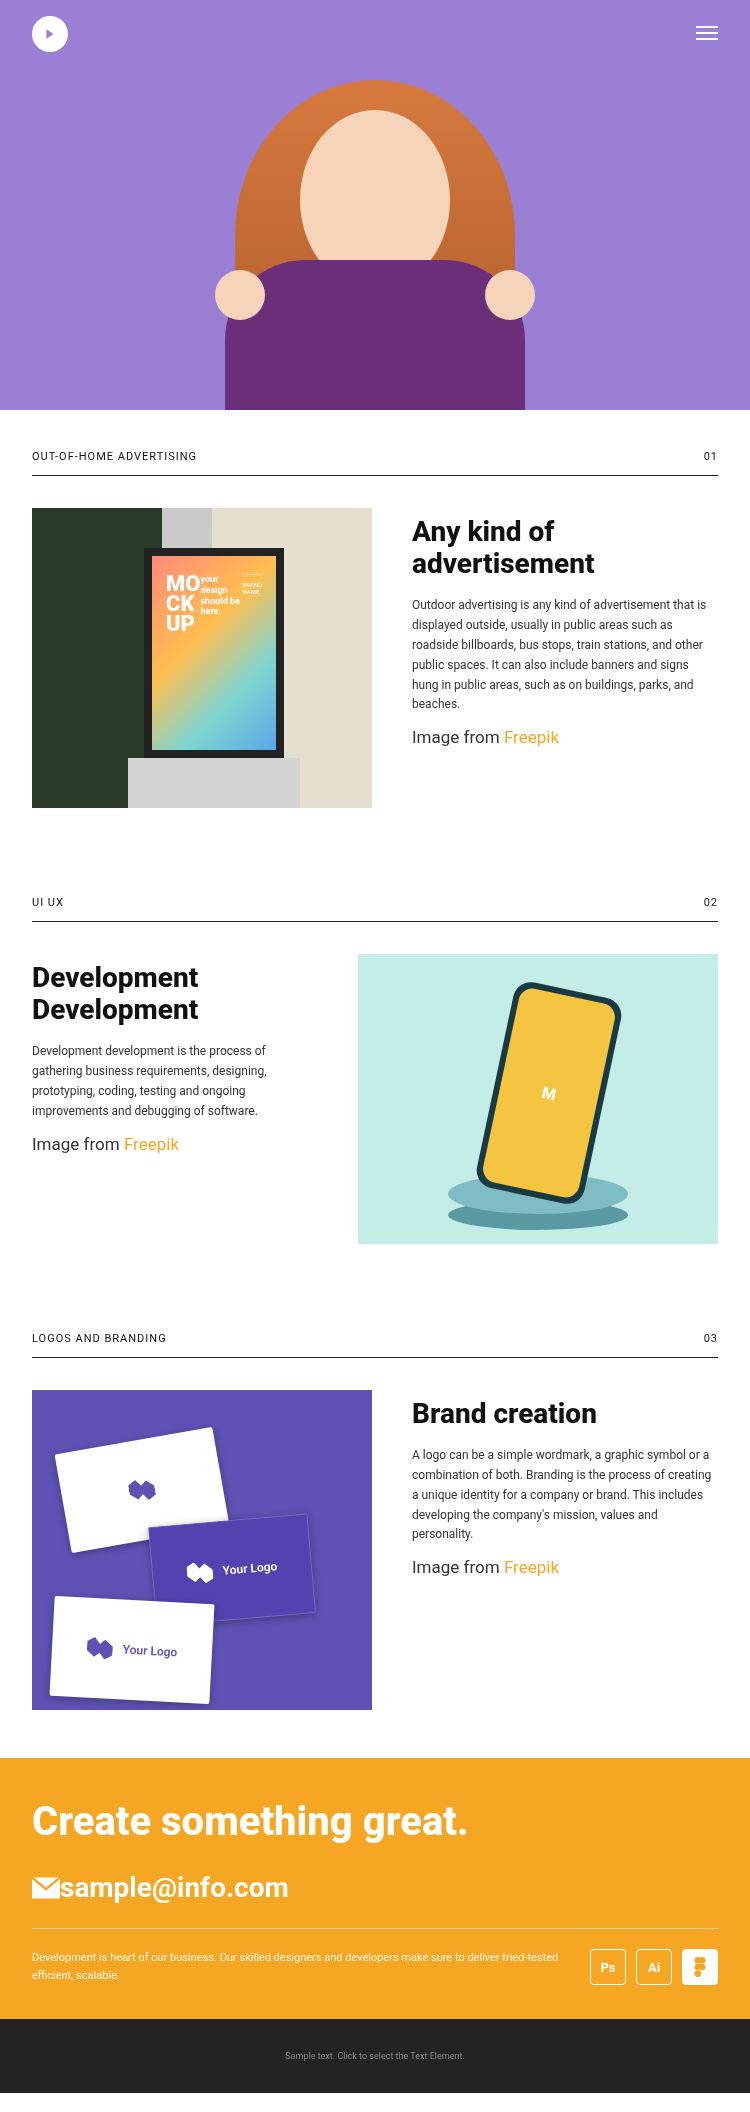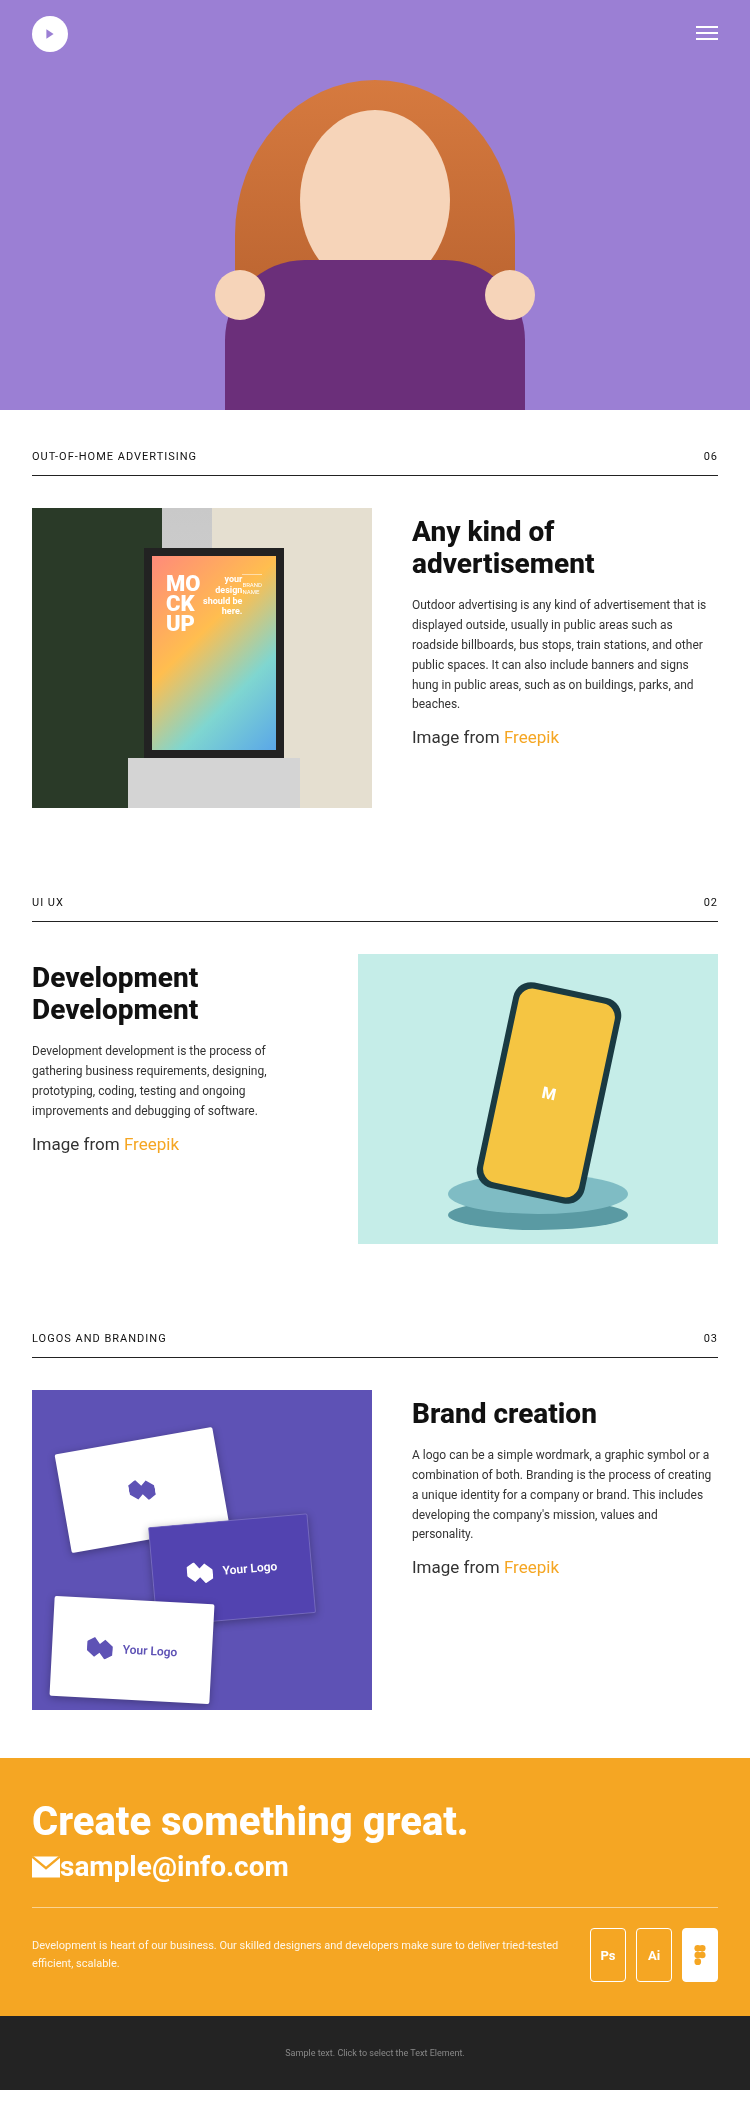--- a/index.html
+++ b/index.html
@@ -28,47 +28,47 @@
 .txtbox p{font-size:12px;line-height:1.65;color:#333;margin-bottom:12px}
 .linkline{font-size:17px;color:#333}
 .linkline a{color:#f5a623;text-decoration:none}
 
 .img1{background:linear-gradient(#c9c9c9,#d8d8d8);position:relative}
 .img1 .tree{position:absolute;left:0;top:0;width:130px;height:300px;background:#2a3a28}
 .img1 .bldg{position:absolute;right:0;top:0;width:160px;height:300px;background:#e5dfd0}
 .img1 .board{position:absolute;left:112px;top:40px;width:140px;height:210px;background:#222;padding:8px}
 .img1 .poster{width:100%;height:100%;background:linear-gradient(135deg,#ff8a7a 0%,#ffbe4f 40%,#7fd6d0 70%,#5aa7e8 100%);display:flex;flex-direction:row;justify-content:space-between;padding:18px 14px}
 .img1 .mockup{color:#fff;font-weight:900;font-size:22px;line-height:.9}
-.img1 .tag{color:#fff;font-size:9px;text-align:right;font-weight:700;line-height:1.2}
+.img1 .tag{color:#fff;font-size:9px;font-weight:700;line-height:1.2}
 .img1 .brand{border-top:1px solid rgba(255,255,255,.5);padding-top:6px;font-size:6px;color:#fff}
 .img1 .base{position:absolute;left:96px;top:250px;width:172px;height:50px;background:#d4d4d4}
 
 .img2{flex:0 0 360px;height:290px;background:#c5ede8;position:relative}
 .img2 .podium{position:absolute;bottom:30px;left:50%;transform:translateX(-50%);width:180px;height:40px;border-radius:50%;background:#7fbcc4}
 .img2 .podside{position:absolute;bottom:14px;left:50%;transform:translateX(-50%);width:180px;height:30px;border-radius:50%;background:#5a9aa3}
 .img2 .phone{position:absolute;left:50%;top:34px;transform:translateX(-40%) rotate(12deg);width:110px;height:210px;border-radius:18px;background:#1a3a42;padding:6px}
 .img2 .screen{width:100%;height:100%;border-radius:14px;background:#f5c542;display:flex;align-items:center;justify-content:center}
 .img2 .screen span{color:#fff;font-weight:800;font-size:16px}
 
 .img3{background:#5e52b5;position:relative;height:320px}
 .card{position:absolute;width:160px;height:100px;border-radius:2px;box-shadow:0 2px 8px rgba(0,0,0,.3);display:flex;align-items:center;justify-content:center;gap:10px;font-size:12px;font-weight:600}
 .card.c1{top:50px;left:30px;transform:rotate(-10deg);background:#fff;color:#5e52b5}
 .card.c2{top:130px;left:120px;transform:rotate(-5deg);background:#5243b0;color:#fff;border:1px solid rgba(255,255,255,.2)}
 .card.c3{top:210px;left:20px;transform:rotate(3deg);background:#fff;color:#5e52b5}
 .wave{width:26px;height:22px;background:currentColor;clip-path:polygon(0 20%,30% 0,50% 30%,70% 10%,100% 40%,100% 80%,70% 100%,50% 70%,30% 90%,0 60%)}
 
 .cta{background:#f5a623;color:#fff;padding:40px 32px 34px}
-.cta h1{font-size:40px;font-weight:800;margin-bottom:5px}
+.cta h1{font-size:40px;font-weight:800;margin-bottom:26px}
 .cta .email{font-size:28px;font-weight:700;display:flex;align-items:center;gap:0;margin-bottom:24px}
 .cta .email svg{width:28px;height:22px}
 .cta hr{border:none;border-top:1px solid rgba(255,255,255,.5);margin-bottom:20px}
 .cta-bottom{display:flex;justify-content:space-between;align-items:center;}
 .cta-bottom p{font-size:11px;line-height:1.6;flex:1;color:rgba(255,255,255,.9)}
 .tools{display:flex;gap:10px}
-.tool{width:36px;height:54px;border:1.5px solid #fff;border-radius:4px;display:flex;align-items:center;justify-content:center;color:#fff;font-size:13px;font-weight:700}
+.tool{width:36px;height:36px;border:1.5px solid #fff;border-radius:4px;display:flex;align-items:center;justify-content:center;color:#fff;font-size:13px;font-weight:700}
 .tool.fg{background:#fff}
 .tool.fg svg{width:14px;height:20px}
 
 .footer{background:#232323;color:#888;font-size:9px;text-align:center;padding:32px}
 </style>
 </head>
 <body>
 
 <div class="hero">
   <div class="logo">
@@ -86,21 +86,21 @@
       <div class="face"></div>
       <div class="sweater"></div>
     <div class="fist l"></div>
       <div class="fist r"></div>
   </div>
 </div>
 
 <div class="section">
   <div class="sec-hd">
     <span>OUT-OF-HOME ADVERTISING</span>
-    <span>06</span>
+    <span>01</span>
   </div>
   <div class="row">
     <div class="imgbox img1">
       <div class="tree"></div>
         <div class="bldg"></div>
       <div class="board">
           <div class="poster">
         <div>
               <div class="mockup">MO</div>
               <div class="mockup">CK</div>

